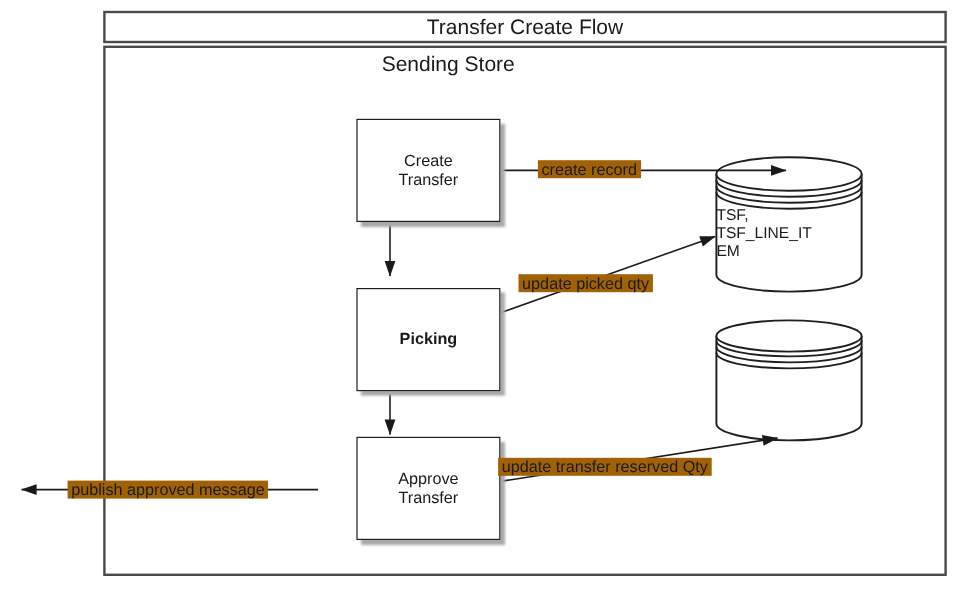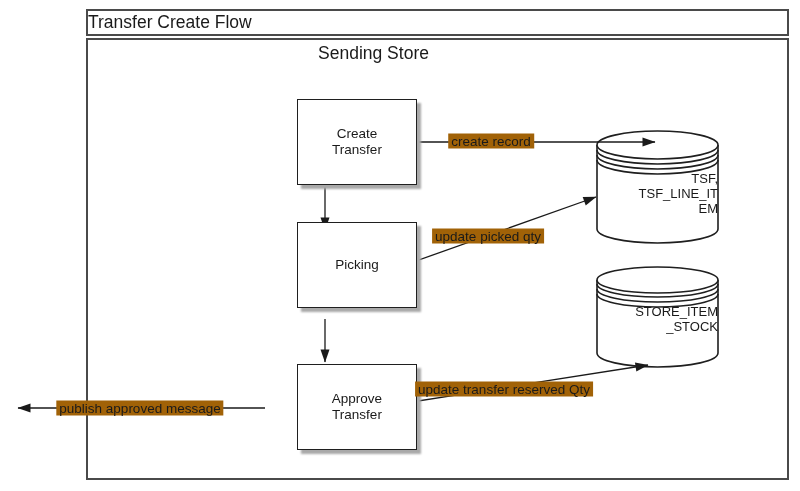--- a/index.html
+++ b/index.html
@@ -4,43 +4,43 @@
 <style>
   html,body{margin:0;padding:0;background:#fff;}
   .stage{
     position:relative;width:800px;height:491px;background:#ffffff;overflow:hidden;
     font-family:"Liberation Sans", sans-serif;color:#1a1a1a;
   }
   .layer{position:absolute;left:0;top:0;z-index:2;}
   .title-box{
     position:absolute;left:86px;top:9px;width:703px;height:27px;box-sizing:border-box;
     border:2px solid #4a4a4a;background:#fff;z-index:1;
-    display:flex;align-items:center;justify-content:flex-start;
+    display:flex;align-items:center;justify-content:center;
     font-size:17.5px;
   }
   .frame{
     position:absolute;left:86px;top:38px;width:703px;height:442px;box-sizing:border-box;
     border:2px solid #4a4a4a;background:transparent;z-index:1;
   }
   .subtitle{
     position:absolute;left:86px;top:43px;width:575px;text-align:center;
     font-size:17.5px;z-index:1;
   }
   .node{
     position:absolute;width:120px;height:86px;box-sizing:border-box;
     border:1.5px solid #1f1f1f;background:#fff;
     box-shadow:4px 4px 2px #a9a9a9;
     display:flex;align-items:center;justify-content:center;text-align:center;
     font-size:13.5px;line-height:16px;white-space:pre-line;z-index:3;margin-left:32px;
   }
   .node.create{left:265px;top:99px;}
-  .node.picking{left:265px;top:222px;}
+  .node.picking{left:265px;top:240px;font-weight:bold;}
   .node.approve{left:265px;top:364px;}
   .dbtext{
-    position:absolute;width:121px;left:597px;text-align:right;
+    position:absolute;width:121px;left:597px;text-align:left;
     font-size:13px;line-height:15px;white-space:pre-line;z-index:3;
   }
   .dbtext.tsf{top:171px;}
   .dbtext.store{top:304px;}
   .elabel{
     position:absolute;transform:translate(-50%,-50%);
     background:#a16207;padding:0 3px;white-space:nowrap;
     font-size:13.5px;z-index:4;
   }
   .elabel.create-record{left:491px;top:141px;}
@@ -94,21 +94,19 @@
 
   <div class="node create">Create
 Transfer</div>
   <div class="node picking">Picking</div>
   <div class="node approve">Approve
 Transfer</div>
 
   <div class="dbtext tsf">TSF,
 TSF_LINE_IT
 EM</div>
-  <div class="dbtext store">STORE_ITEM
-_STOCK</div>
 
   <span class="elabel create-record">create record</span>
   <span class="elabel picked">update picked qty</span>
   <span class="elabel reserved">update transfer reserved Qty</span>
   <span class="elabel publish">publish approved message</span>
 
 </div>
 
 </body></html>

